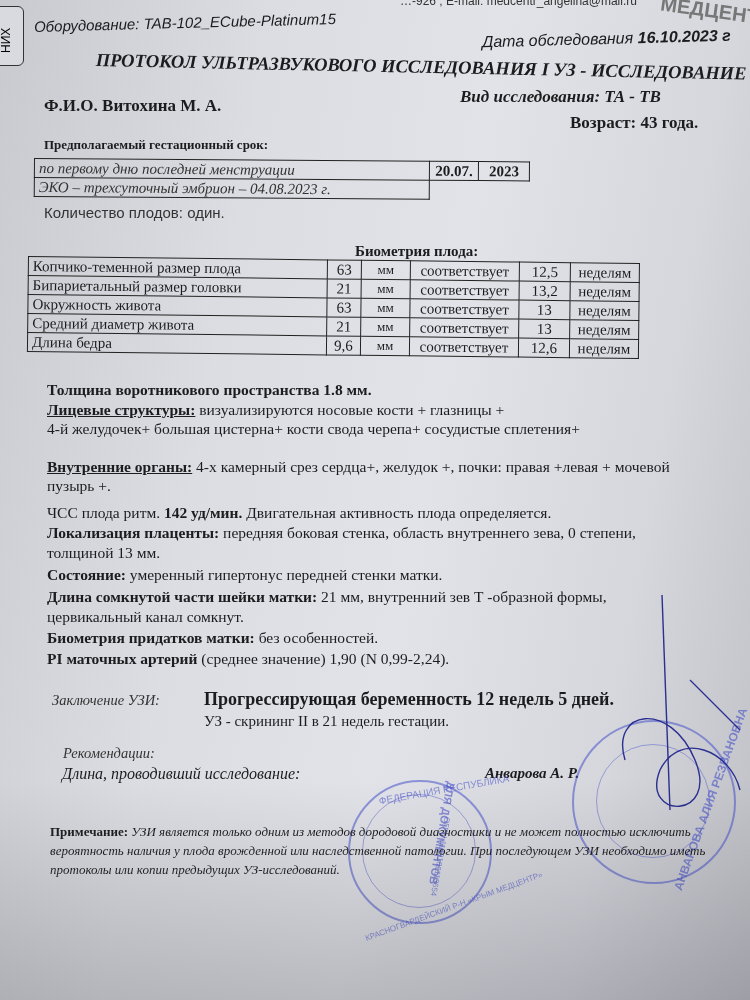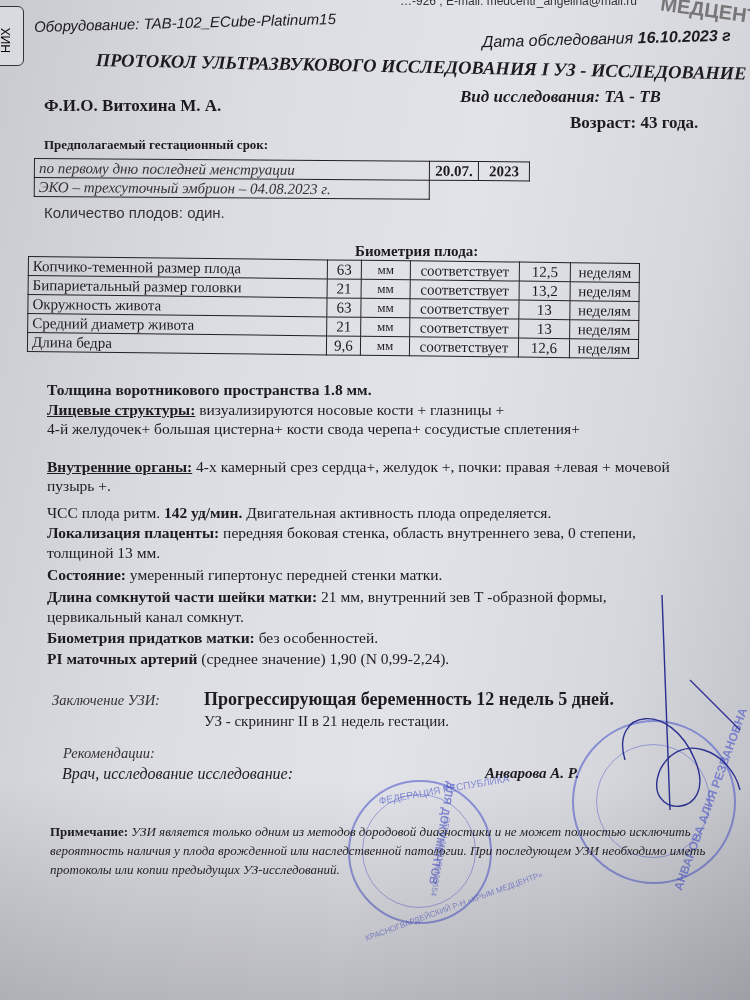--- a/index.html
+++ b/index.html
@@ -141,21 +141,21 @@
   <div class="para" style="top:587px;"><span class="bold">Длина сомкнутой части шейки матки:</span><span> 21 мм, внутренний зев Т -образной формы,</span></div>
   <div class="para" style="top:607px;">цервикальный канал сомкнут.</div>
   <div class="para" style="top:628px;"><span class="bold">Биометрия придатков матки:</span><span> без особенностей.</span></div>
   <div class="para" style="top:649px;"><span class="bold">PI маточных артерий</span><span> (среднее значение) 1,90 (N 0,99-2,24).</span></div>
 
   <div class="abs ital" style="left:52px;top:692px;font-size:14.5px;color:#333;">Заключение УЗИ:</div>
   <div class="abs bold" style="left:204px;top:689px;font-size:18px;">Прогрессирующая беременность 12 недель 5 дней.</div>
   <div class="abs ital" style="left:63px;top:713px;font-size:14.5px;color:#333;margin-top:32px;">Рекомендации:</div>
   <div class="abs" style="left:204px;top:713px;font-size:15px;">УЗ - скрининг II в 21 недель гестации.</div>
 
-  <div class="abs ital" style="left:62px;top:765px;font-size:16px;">Врач, исследование исследование:</div>
+  <div class="abs ital" style="left:62px;top:765px;font-size:16px;">Длина, проводивший исследование:</div>
   <div class="abs ital bold" style="left:485px;top:765px;font-size:15px;text-align:right;">Анварова  А. Р.</div>
 
   <div class="stamp" style="left:348px;top:780px;width:140px;height:140px;">
     <div class="stamp-inner" style="left:12px;top:12px;width:112px;height:112px;"></div>
     <div class="stamp-text" style="left:28px;top:2px;transform:rotate(-10deg);">ФЕДЕРАЦИЯ РЕСПУБЛИКА</div>
     <div class="stamp-text" style="left:40px;top:45px;font-weight:bold;font-size:11px;transform:rotate(100deg);">ДЛЯ ДОКУМЕНТОВ</div>
     <div class="stamp-text" style="left:50px;top:70px;font-size:8px;transform:rotate(100deg);">ОГРН 1149102113654</div>
     <div class="stamp-text" style="left:10px;top:120px;font-size:8px;transform:rotate(-20deg);">КРАСНОГВАРДЕЙСКИЙ Р-Н «КРЫМ МЕДЦЕНТР»</div>
   </div>
 

